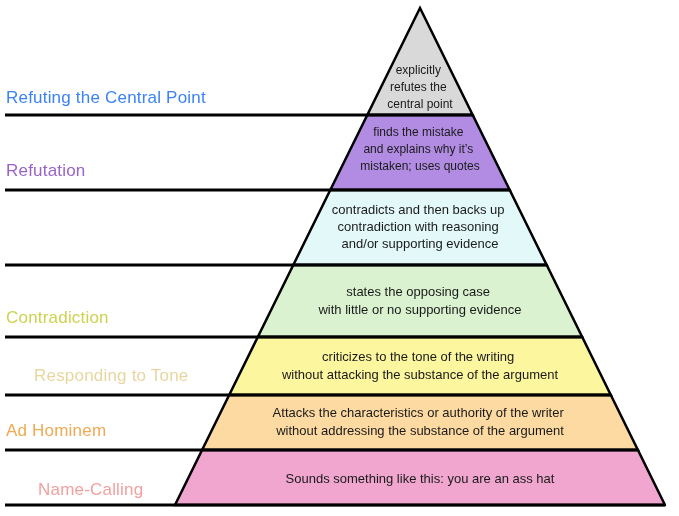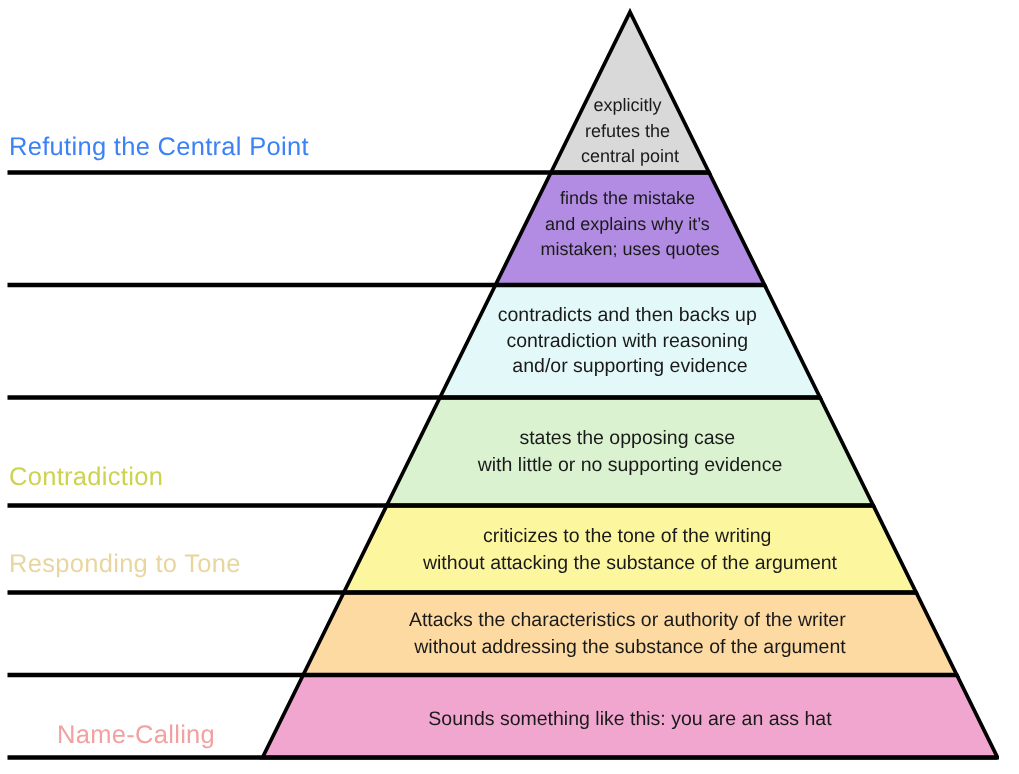--- a/index.html
+++ b/index.html
@@ -75,17 +75,19 @@
     <text class="pt" text-anchor="middle">
       <tspan x="420" y="417">Attacks the  characteristics or authority of the writer</tspan>
       <tspan x="420" y="435">without addressing the substance of the argument</tspan>
     </text>
     <text class="pt" text-anchor="middle">
       <tspan x="420" y="483">Sounds something like this: you are an ass hat</tspan>
     </text>
   </svg>
 
   <div class="side-label" style="top: 88px; color: #3b82f6;">Refuting the Central Point</div>
+  <div class="side-label" style="top: 161px; color: rgb(154, 99, 204);">Refutation</div>
   <div class="side-label" style="top: 308px; color: rgb(205, 210, 79);">Contradiction</div>
-  <div class="side-label" style="top: 366px; color: rgb(232, 214, 160);">Responding to Tone</div>
+  <div class="side-label" style="top: 366px; color: rgb(232, 214, 160); margin-left: 28px;">Responding to Tone</div>
+  <div class="side-label" style="top: 421px; color: rgb(242, 169, 83);">Ad Hominem</div>
   <div class="side-label" style="top: 480px; color: rgb(242, 160, 160); margin-left: 32px;">Name-Calling</div>
 
 </div>
 
 </body></html>

